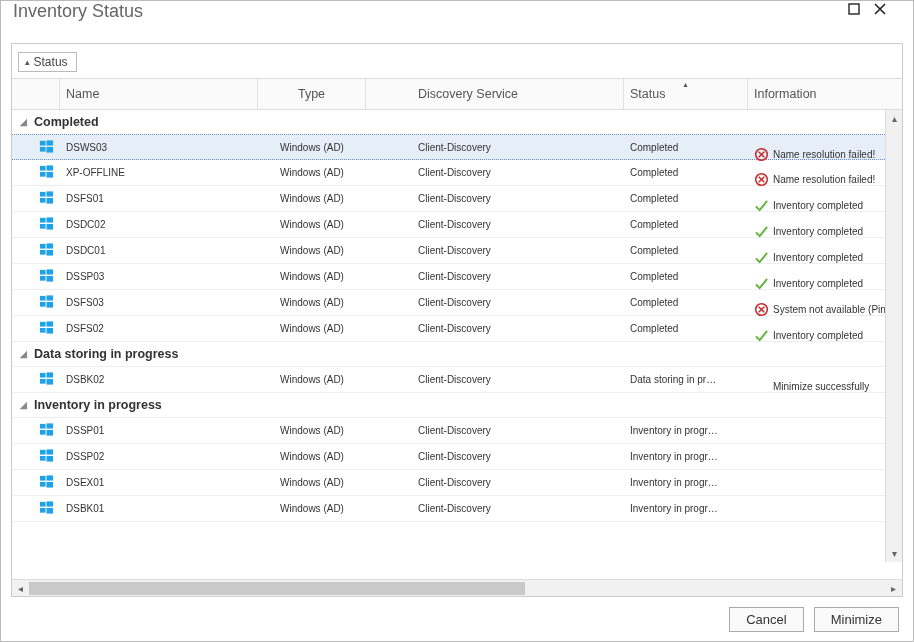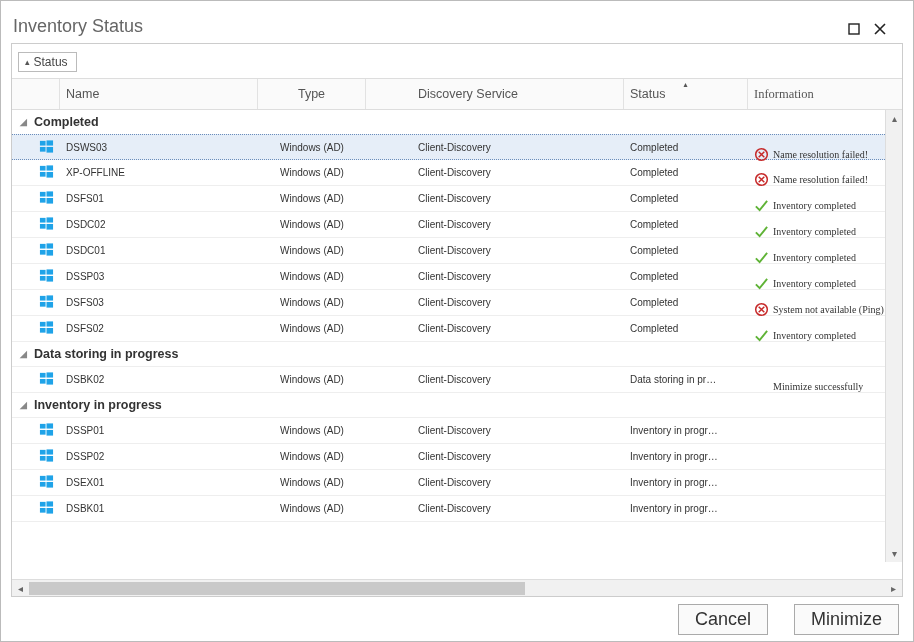--- a/index.html
+++ b/index.html
@@ -1,29 +1,29 @@
 <!DOCTYPE html>
 <html><head>
 <meta charset="utf-8">
 <style>
   * { box-sizing: border-box; }
   html, body { margin:0; padding:0; font-family: "Segoe UI", Tahoma, sans-serif; font-size:13px; color:#333; background:#fff; }
   .window { width:914px; height:642px; border:1px solid #bbb; display:flex; flex-direction:column; }
-  .titlebar { height:36px; display:flex; align-items:flex-end; padding:0 25px 0 12px; }
+  .titlebar { height:36px; display:flex; align-items:flex-start; padding:0 25px 0 12px; }
   .titlebar-title { font-size:18px; color:#666; font-weight:400; flex:1; }
   .titlebar-icons { display:flex; gap:10px; align-items:center; }
   .titlebar-icons span { width:16px; height:16px; display:flex; align-items:center; justify-content:center; cursor:default; }
   .content { flex:1; margin:6px 10px 0 10px; border:1px solid #ccc; display:flex; flex-direction:column; min-height:0; position:relative;}
   .scroll-wrap { flex:1; overflow:hidden; position:relative; }
   .status-chip { border:1px solid #bbb; padding:2px 8px 2px 6px; margin:8px 0 6px 6px; display:inline-flex; align-items:center; gap:4px; font-size:12px; color:#444; cursor:pointer;}
   .status-chip .arrow { font-size:9px; color:#555;}
   .table { width:100%; }
   .thead { display:flex; border-top:1px solid #ddd; border-bottom:1px solid #ddd; background:#fafafa; height:32px; align-items:center; color:#555; font-size:12.5px;}
   .col { padding:0 6px; border-right:1px solid #e2e2e2; height:100%; display:flex; align-items:center; position:relative;}
-  .col:last-child { border-right:none;font-family:Liberation Serif, serif; }
+  .col:last-child { border-right:none; }
   .col.icon { width:48px; flex:0 0 48px;}
   .col.name { width:198px; flex:0 0 198px;}
   .col.type { width:108px; flex:0 0 108px;justify-content:center;}
   .col.discovery { width:212px; flex:0 0 212px;margin-left:46px;}
   .col.status { width:124px; flex:0 0 124px;}
   .col.info { flex:1; min-width:0;}
   .sort-ind { position:absolute; top:1px; left:50%; transform:translateX(-50%); font-size:8px; color:#555;}
   .group-row { background:#fff; border-bottom:1px solid #eee; padding:5px 4px 5px 8px; font-size:12.5px; font-weight:600; color:#333; display:flex; align-items:center; gap:4px; cursor:pointer;}
   .group-row .caret { font-size:9px; color:#888; width:10px;}
   .row { display:flex; border-bottom:1px solid #eee; height:26px; align-items:center; font-size:10px; color:#333;}
@@ -35,21 +35,21 @@
   .info-icon { width:15px; height:15px; flex:0 0 15px; display:flex; align-items:center; justify-content:center;}
   .hscroll { height:17px; background:#f1f1f1; border-top:1px solid #ddd; display:flex; align-items:center;}
   .hscroll .btn { width:17px; height:17px; display:flex; align-items:center; justify-content:center; color:#666; font-size:10px; cursor:pointer;}
   .hscroll .track { flex:1; height:17px; position:relative; }
   .hscroll .thumb { position:absolute; left:0; top:2px; height:13px; width:58%; background:#c9c9c9;}
   .vscroll { position:absolute; right:0; top:0; bottom:17px; width:17px; background:#f1f1f1; border-left:1px solid #ddd;}
   .vscroll .btn { width:17px; height:17px; display:flex; align-items:center; justify-content:center; color:#666; font-size:10px; cursor:pointer; position:absolute;}
   .vscroll .btn.up { top:0;}
   .vscroll .btn.down { bottom:0;}
   .footer { height:44px; display:flex; align-items:center; justify-content:flex-end; gap:10px; padding:0 14px;}
-  .footer button { border:1px solid #aaa; background:#fafafa; padding:4px 16px; font-size:18px; color:#333; cursor:pointer;margin-left:16px;}
+  .footer button { border:1px solid #aaa; background:#fafafa; padding:4px 16px; font-size:13px; color:#333; cursor:pointer;}
   .body-rows { position:relative; }
   .rows-clip { position:absolute; inset:0; right:17px; overflow:hidden;}
 </style>
 </head>
 <body>
 
 <div class="window">
   <div class="titlebar">
     <div class="titlebar-title">Inventory Status</div>
     <div class="titlebar-icons">

